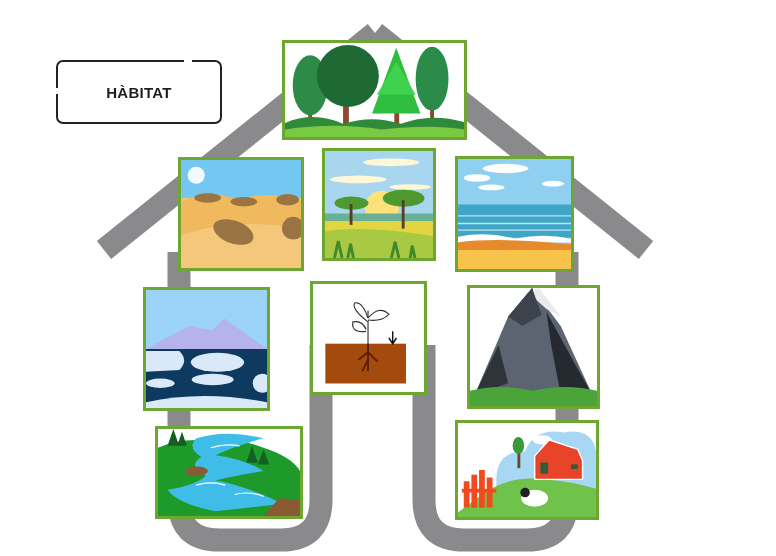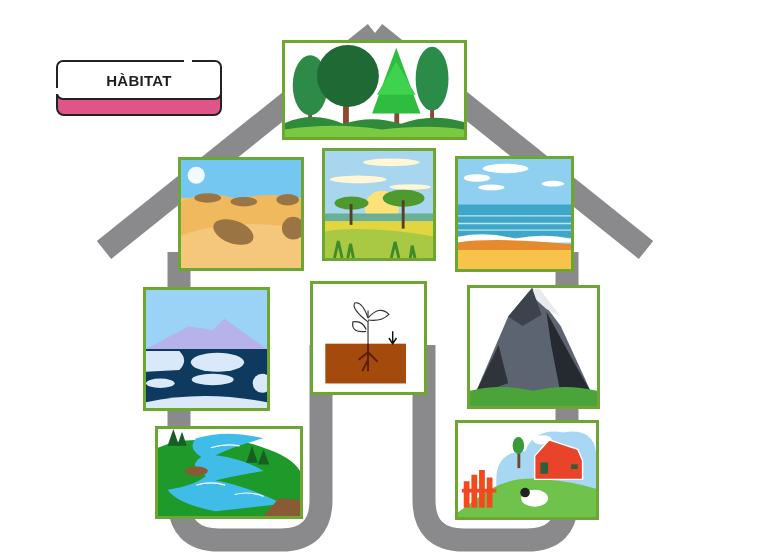--- a/index.html
+++ b/index.html
@@ -2,21 +2,21 @@
 <html><head>
 <meta charset="utf-8">
 <style>
   html, body { margin: 0; padding: 0; background: #ffffff; }
   body { width: 776px; height: 556px; position: relative; overflow: hidden; font-family: "DejaVu Sans", sans-serif; }
   .house { position: absolute; left: 0; top: 0; }
   .frame { position: absolute; box-sizing: border-box; border: 3px solid #6ea632; background: #fff; overflow: hidden; }
   .frame svg { display: block; width: 100%; height: 100%; }
   .title-card { position: absolute; left: 56px; top: 60px; width: 166px; height: 54px; }
   .title-card .pink { position: absolute; left: 0; top: 6px; width: 166px; height: 50px; background: #e0548a; border-radius: 8px; border: 2px solid #222; box-sizing: border-box; }
-  .title-card .card { position: absolute; left: 0; top: 0; width: 166px; height: 40px; background: #fff; border: 2px solid #222; border-radius: 7px; box-sizing: border-box; display: flex; align-items: center; justify-content: center; }
+  .title-card .card { position: absolute; left: 0; top: 0; width: 166px; height: 64px; background: #fff; border: 2px solid #222; border-radius: 7px; box-sizing: border-box; display: flex; align-items: center; justify-content: center; }
   .title-card .gap1 { position: absolute; left: 128px; top: -2px; width: 8px; height: 4px; background: #fff; }
   .title-card .gap2 { position: absolute; left: -2px; top: 28px; width: 4px; height: 6px; background: #fff; }
   .title-text { font-family: "Liberation Sans", sans-serif; font-weight: bold; font-size: 15px; color: #1f1f1f; letter-spacing: 0.3px; }
 </style>
 </head>
 <body>
 
 <svg class="house" width="776" height="556" viewBox="0 0 776 556">
   <g stroke="#8a8a8c" stroke-width="23" fill="none" stroke-linejoin="miter">
 

